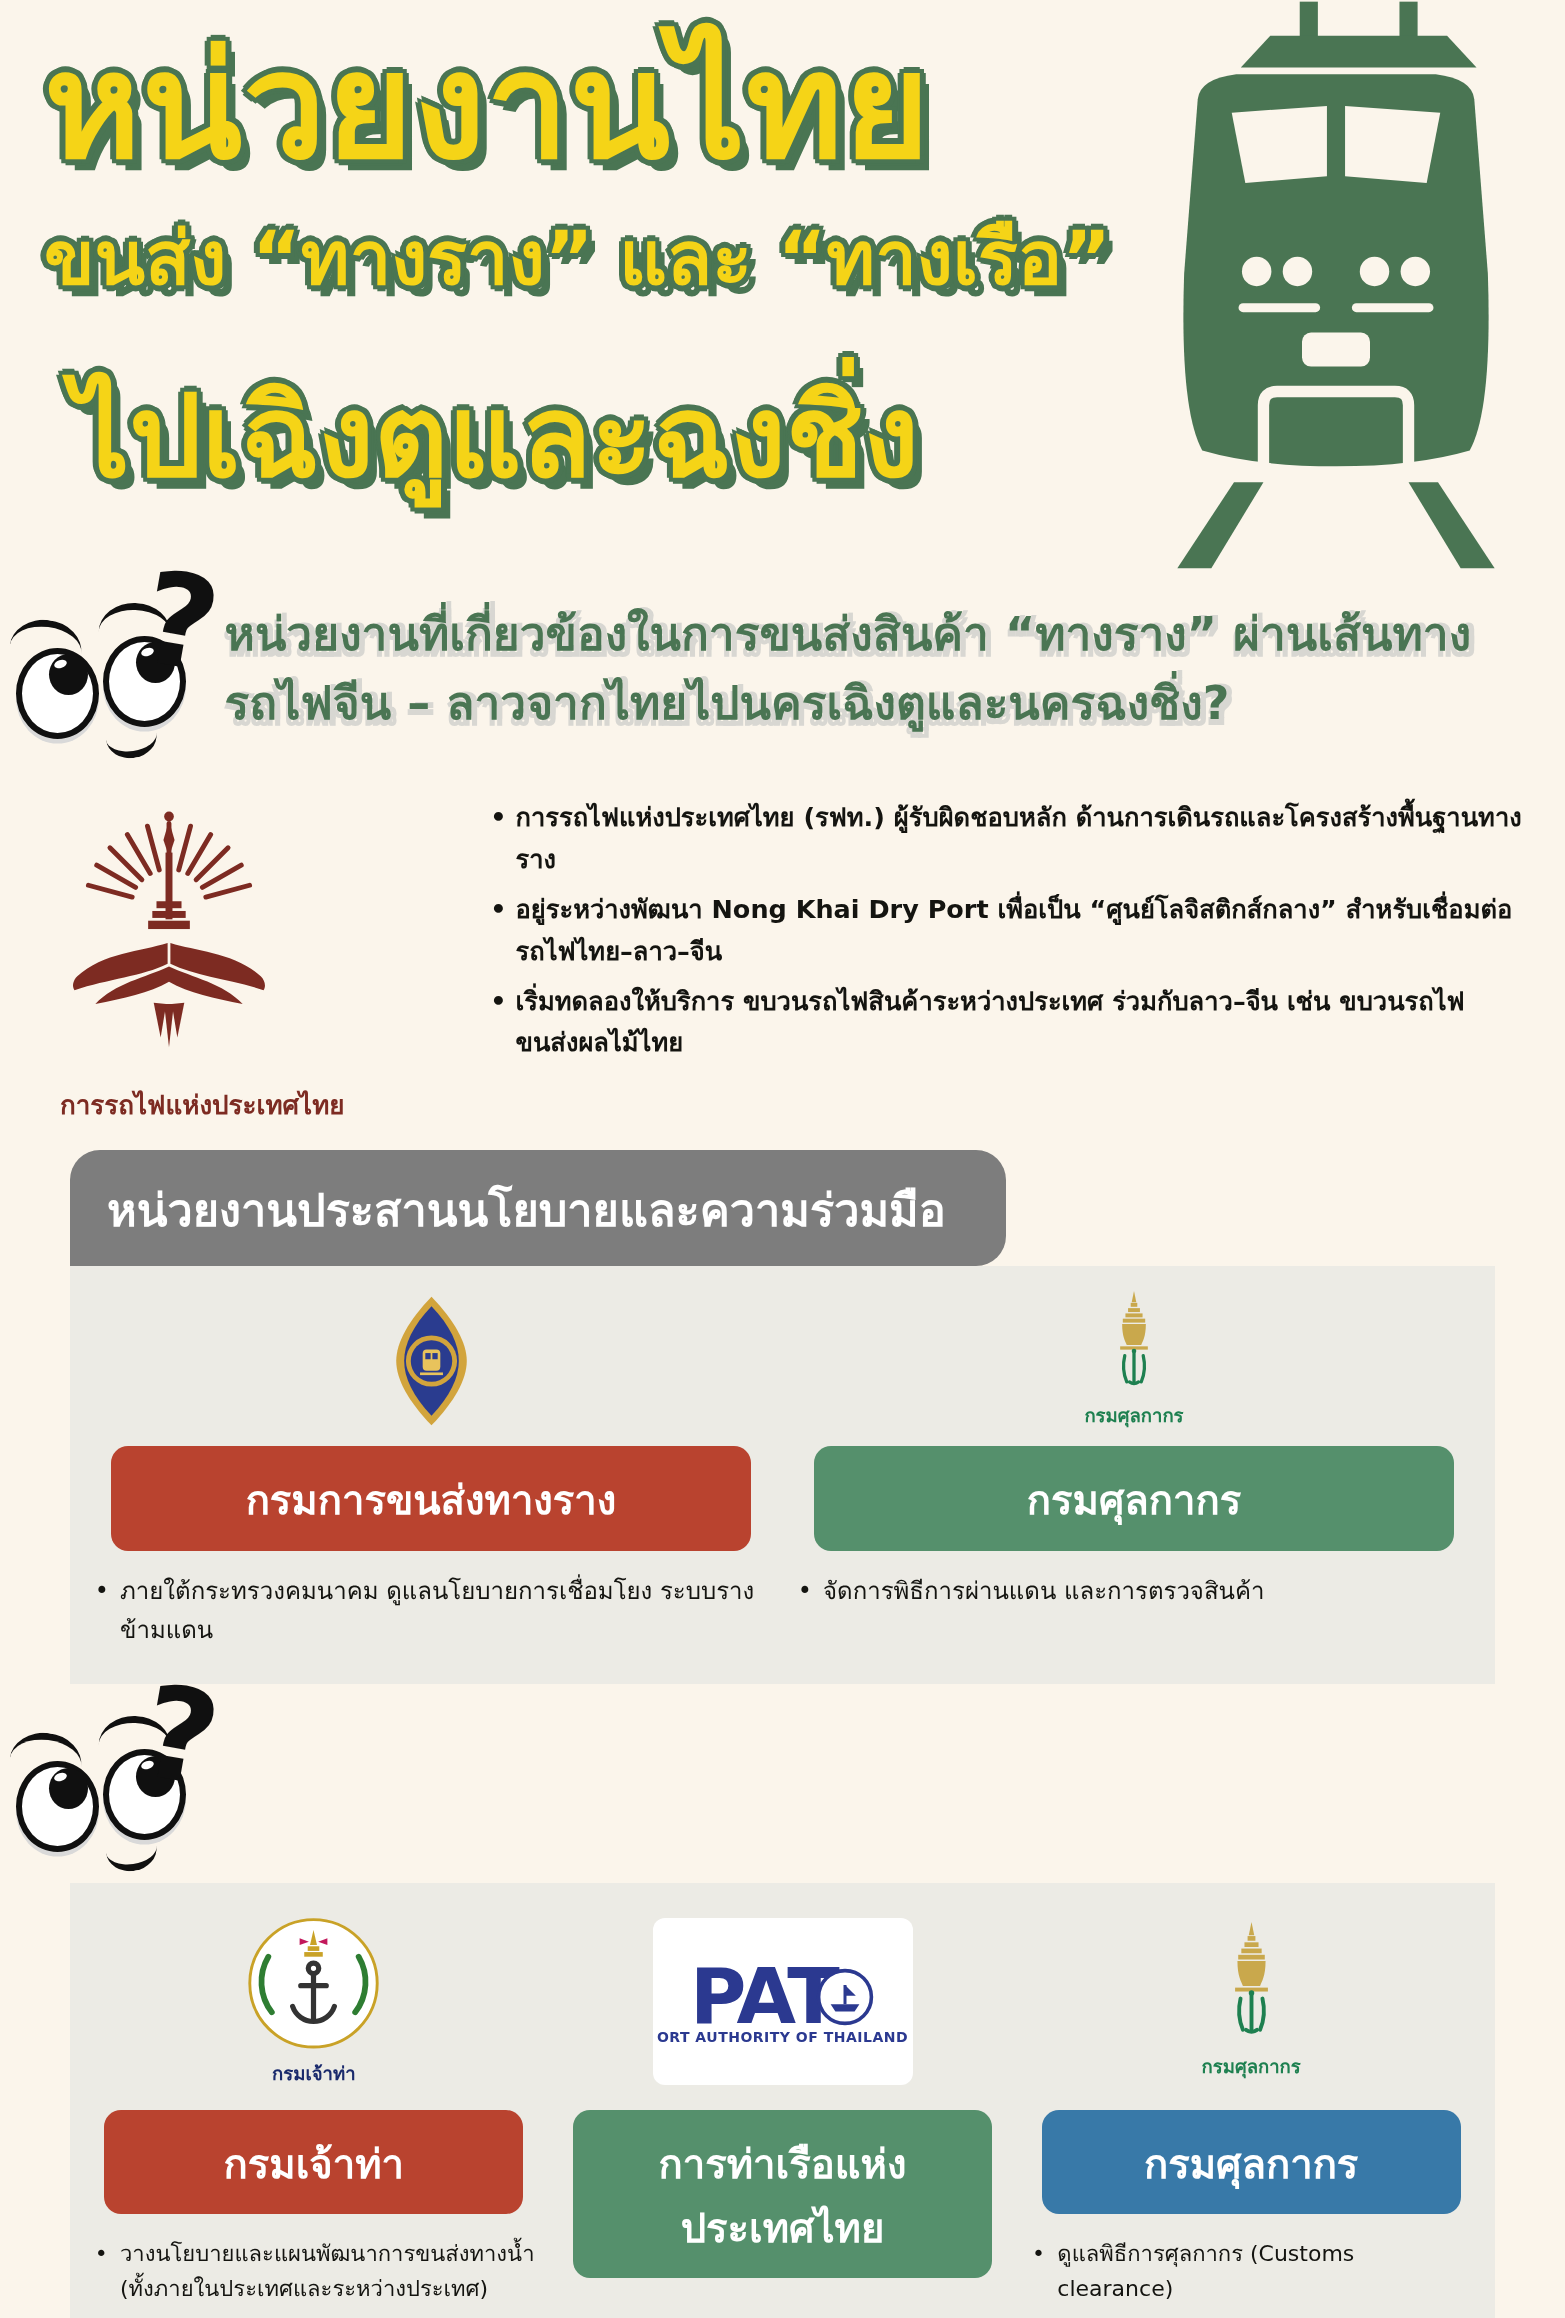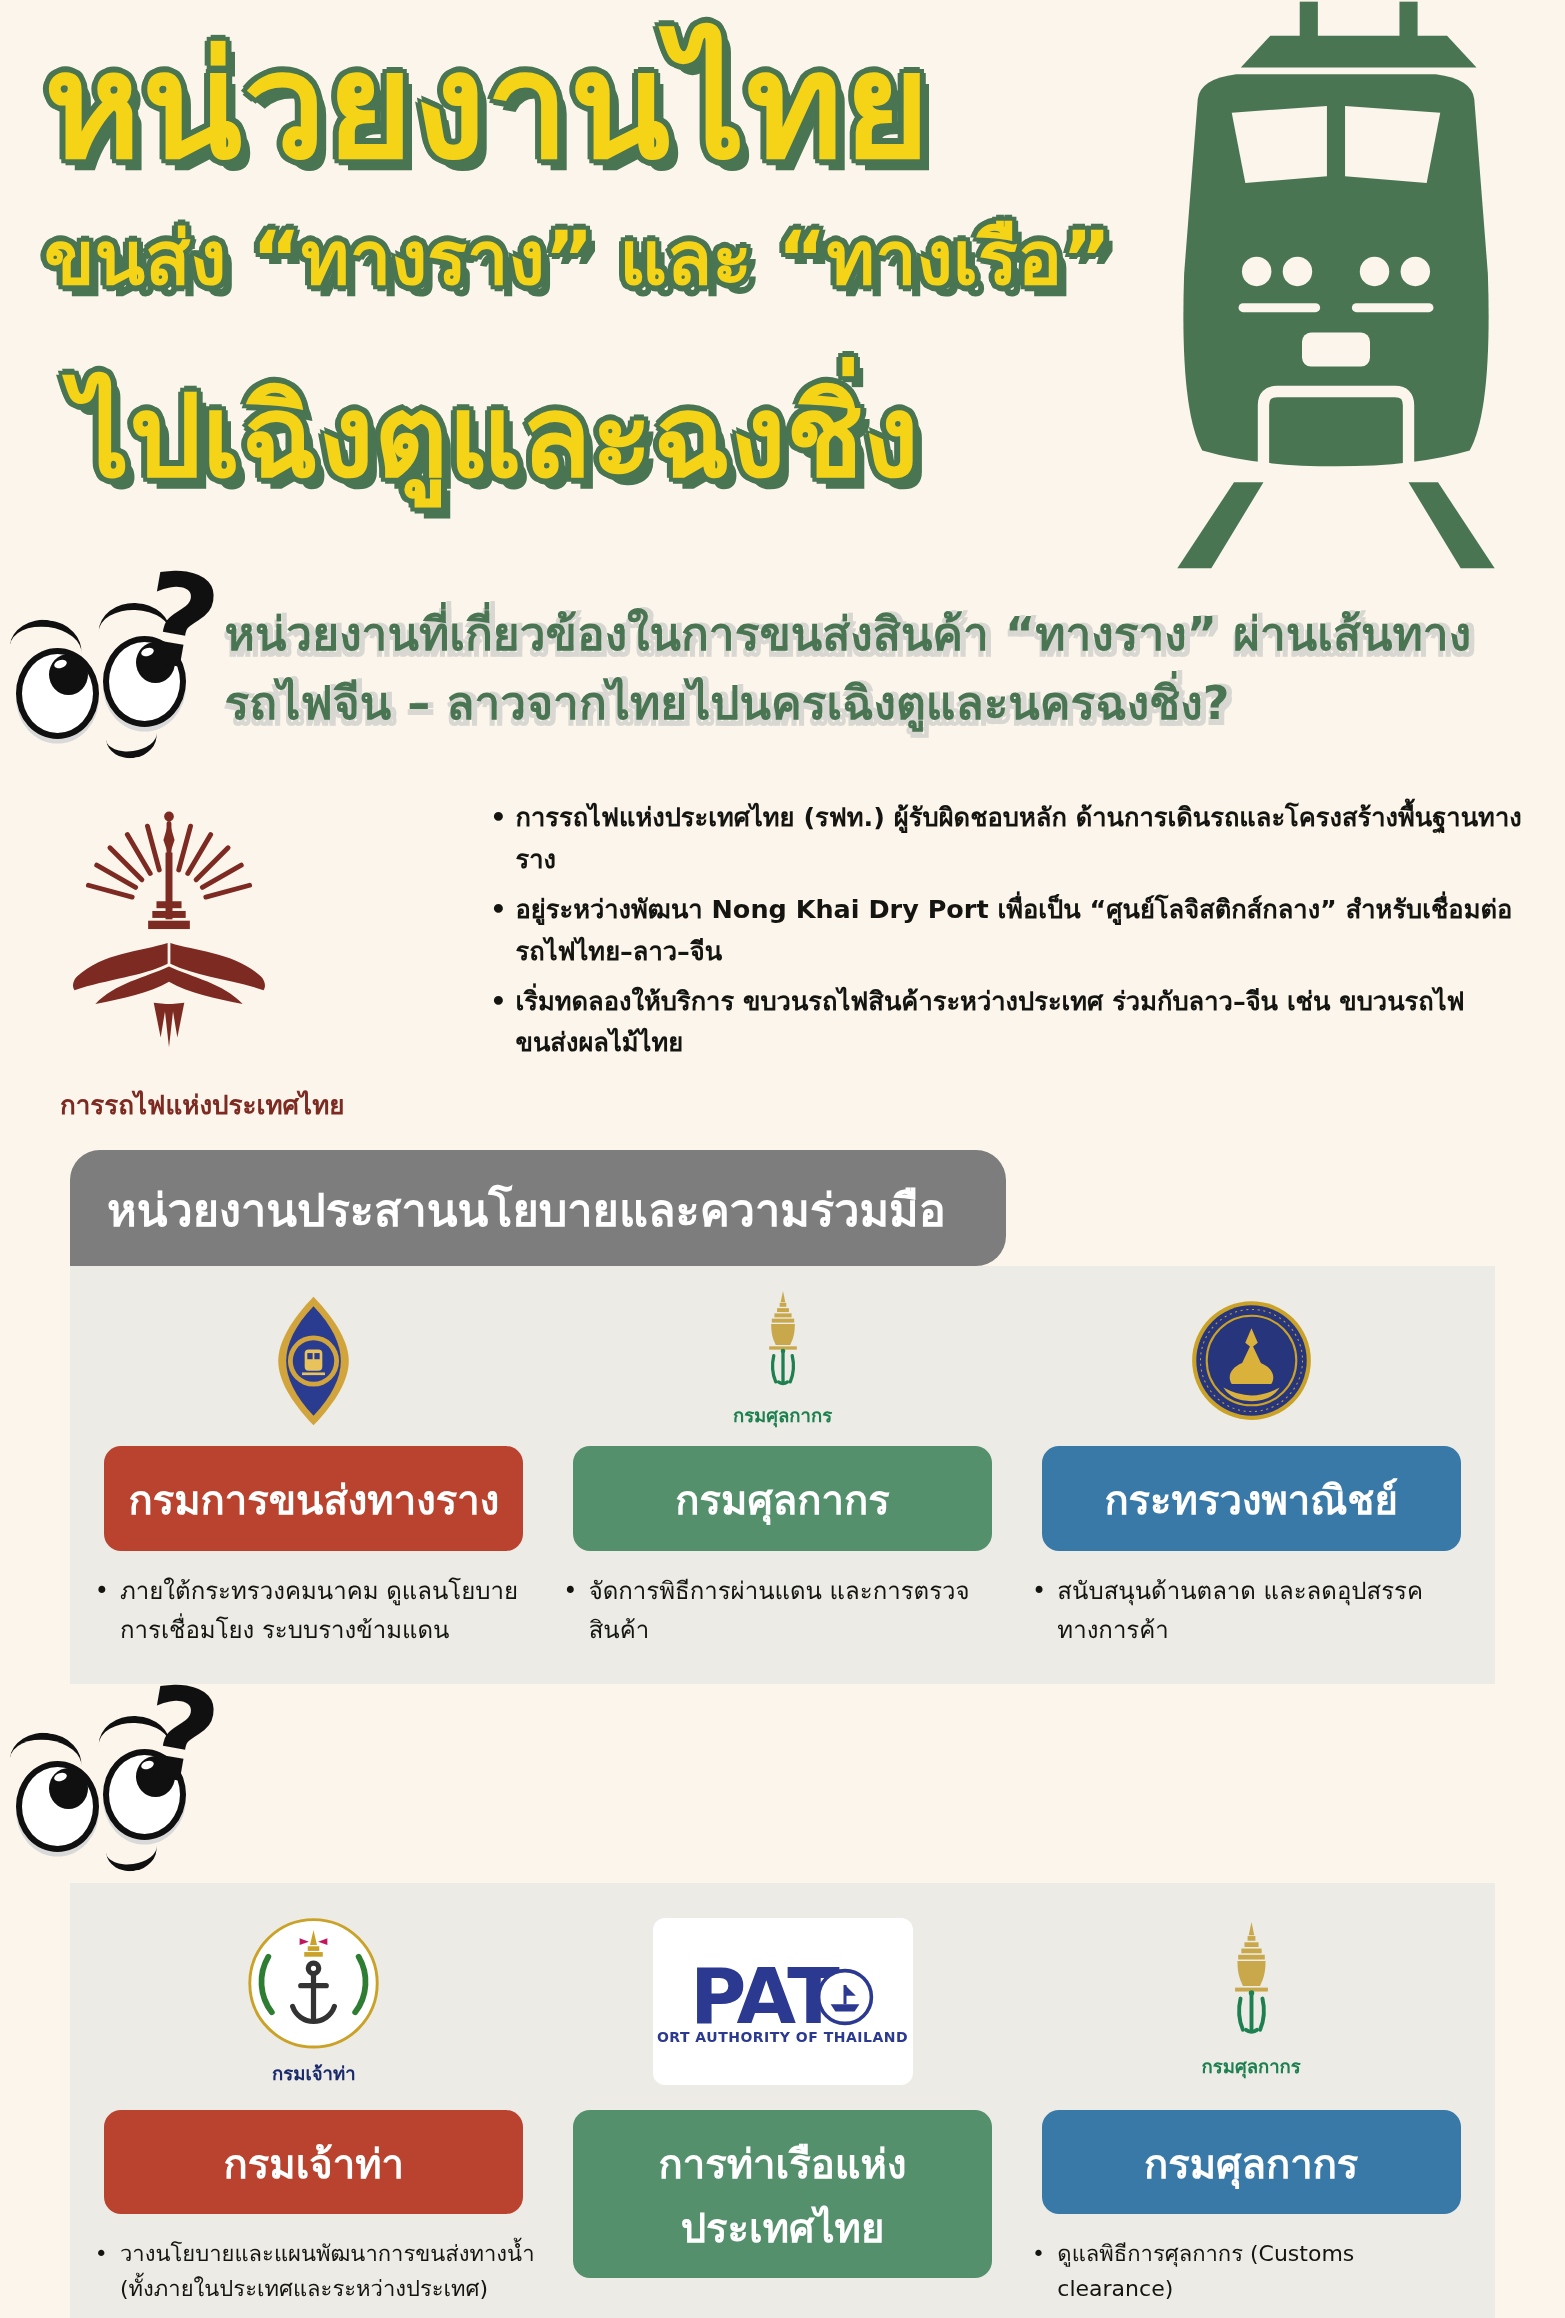--- a/index.html
+++ b/index.html
@@ -215,36 +215,20 @@
             <circle cx="100" cy="182" r="7" fill="#1E8050"></circle>
           </g>
         </svg>
         <div class="logo-caption cap-green">กรมศุลกากร</div>
       </div>
       <div class="card bg-green">กรมศุลกากร</div>
       <ul>
         <li>จัดการพิธีการผ่านแดน และการตรวจสินค้า</li>
       </ul>
     </div>
-    <div class="col">
-      <div class="logo-box">
-        <svg width="125" height="125" viewBox="0 0 240 240">
-          <circle cx="120" cy="120" r="114" fill="#C9A227"></circle>
-          <circle cx="120" cy="120" r="106" fill="#27357C"></circle>
-          <circle cx="120" cy="120" r="86" fill="none" stroke="#C9A227" stroke-width="4"></circle>
-          <circle cx="120" cy="120" r="98" fill="none" stroke="#C9A227" stroke-width="2" stroke-dasharray="4 7"></circle>
-          <path d="M120 58 l12 28 -9 7 15 32 c22 9 29 26 20 40 l-76 0 c-9-14-2-31 20-40 l15-32 -9-7 z" fill="#D9B13B"></path>
-          <path d="M66 172 q54 30 108 0 q-16 26 -54 26 t-54 -26 z" fill="#D9B13B"></path>
-        </svg>
-      </div>
-      <div class="card bg-blue">กระทรวงพาณิชย์</div>
-      <ul>
-        <li>สนับสนุนด้านตลาด และลดอุปสรรคทางการค้า</li>
-      </ul>
-    </div>
   </section>
 
   
   <section class="question">
     <div class="eyes">
       <div class="brow l"></div>
       <div class="brow r"></div>
       <div class="eye l">
           <div class="pupil"></div>
         </div>

